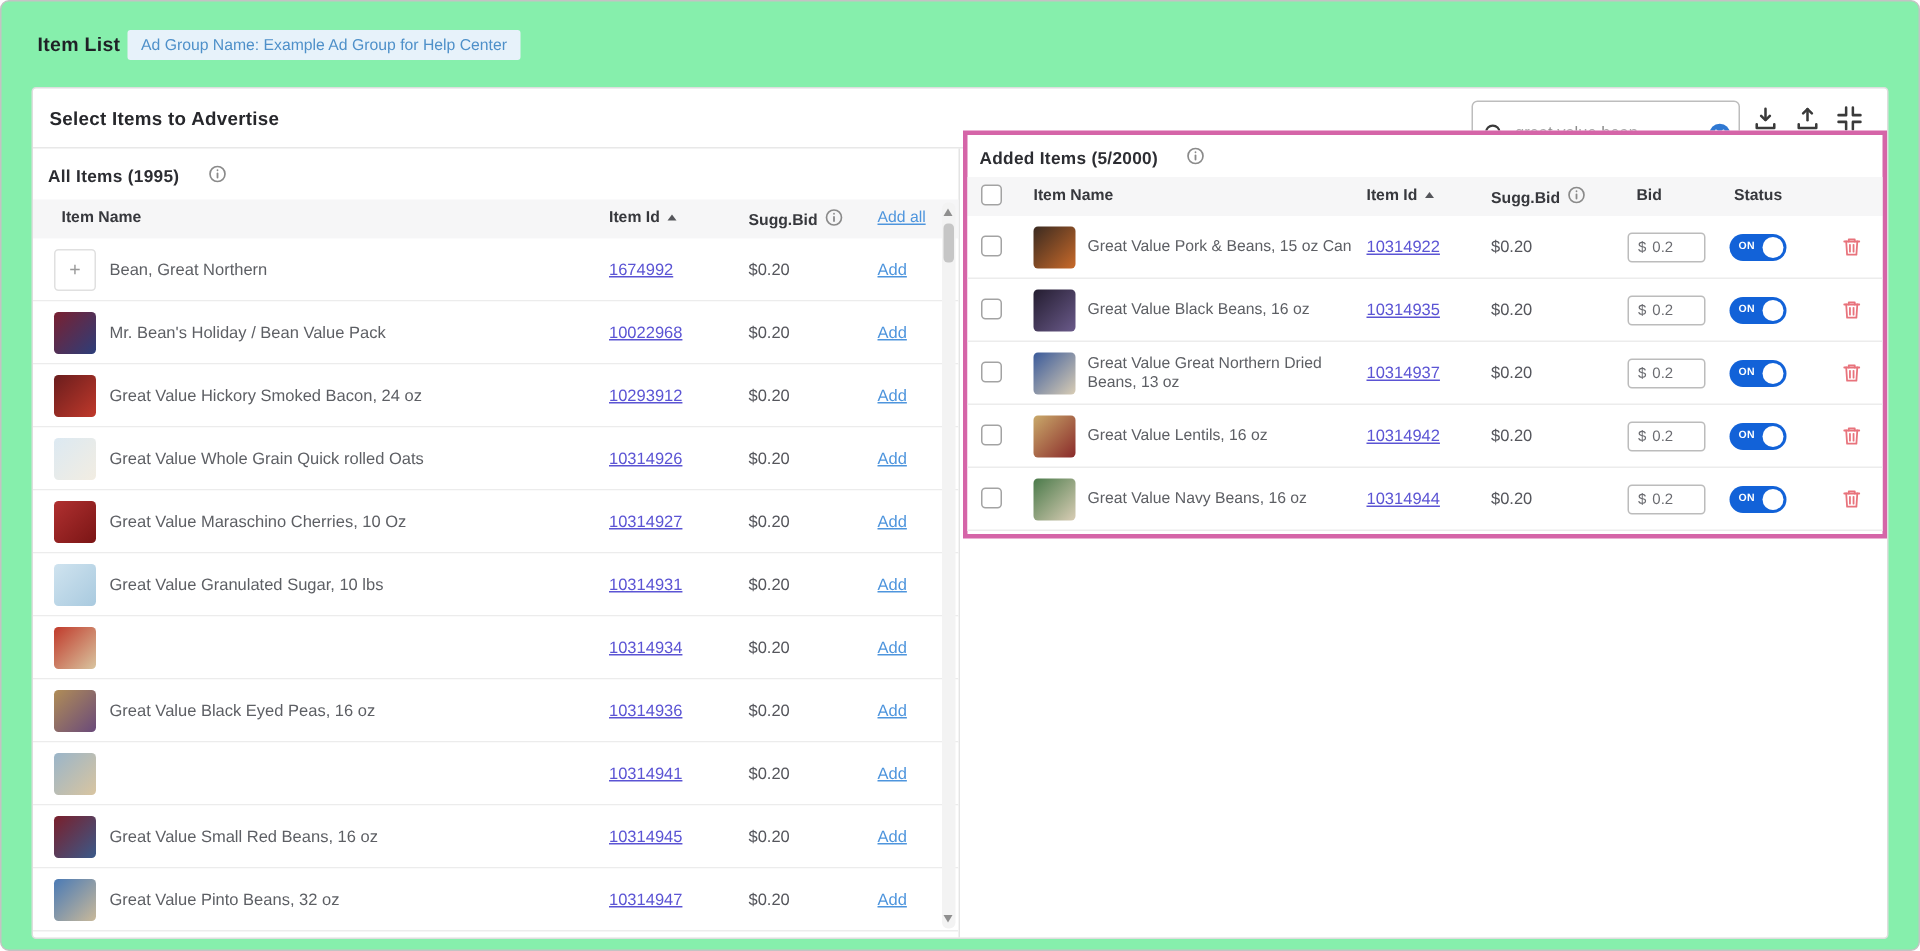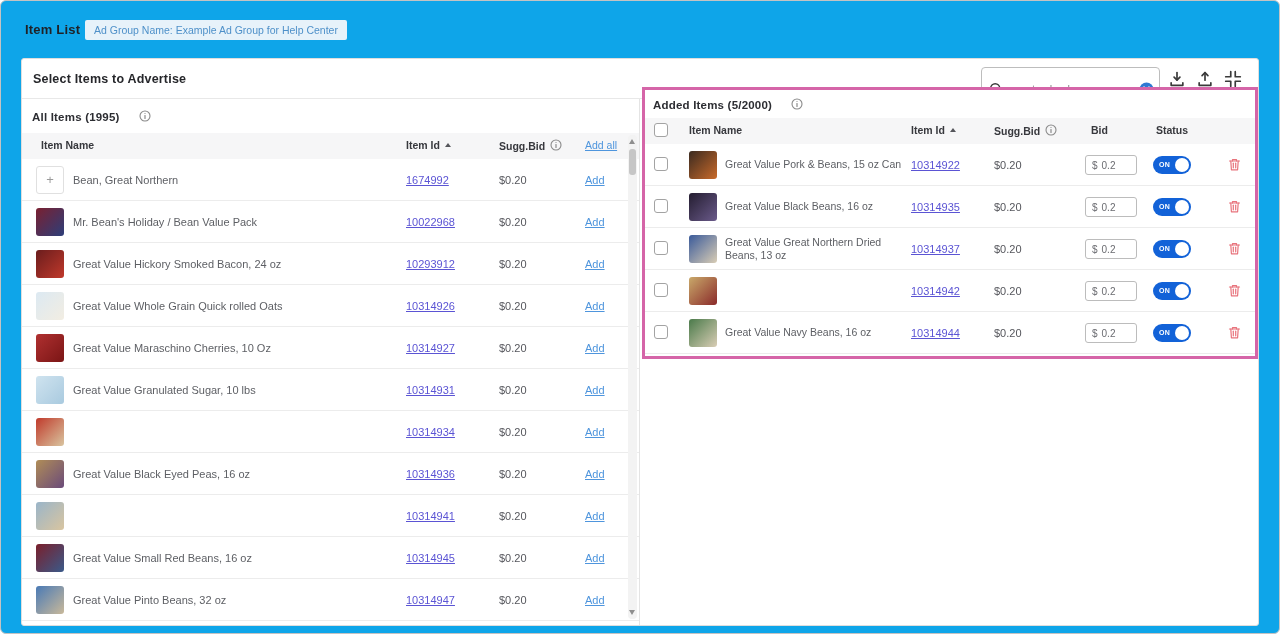--- a/index.html
+++ b/index.html
@@ -1,17 +1,17 @@
 <!DOCTYPE html>
 <html style="--pink: #d565a8; --link-blue: #4e95dd; --id-purple: #5b54d4; --toggle-blue: #1262d8; --badge-bg: #e7f2fa; --badge-text: #4e90c9;"><head>
 <meta charset="utf-8">
 <style>
   * { margin:0; padding:0; box-sizing:border-box; }
   html,body { width:1280px; height:634px; background:#fff; font-family:"Liberation Sans", sans-serif; }
-  .window { position:absolute; inset:0; border:1px solid #c3c3c3; border-radius:6px; background:#0ea5e9; overflow:hidden;padding-left:40px; }
+  .window { position:absolute; inset:0; border:1px solid #c3c3c3; border-radius:6px; background:#86efac; overflow:hidden;padding-left:40px; }
 
   
   .page-title { position:absolute; left:24px; top:21px; font-size:13px; font-weight:bold; color:#1f2126; letter-spacing:.2px; }
   .badge { position:absolute; left:84px; top:19px; background:var(--badge-bg,#e7f2fa); color:var(--badge-text,#4e90c9);
            font-size:10.5px; padding:4px 9px; border-radius:2px; }
 
   
   .card { position:absolute; left:20px; right:20px; top:57px; bottom:7px; border:1px solid #dedede; border-radius:3px; background:#fff; }
   .card-head { position:absolute; left:0; right:0; top:0; height:40px; border-bottom:1px solid #e8e8e8; }
   .card-title { position:absolute; left:11px; top:13px; font-size:12.5px; font-weight:bold; color:#26272b; letter-spacing:.2px; }
@@ -354,20 +354,21 @@
                 <path d="M3.8 4l.6 8.8h6.2l.6-8.8"></path>
                 <path d="M6.3 6.2v4.6"></path>
                 <path d="M8.7 6.2v4.6"></path>
               </svg>
 </span>
   </div>
 
   <div class="rrow">
     <span class="checkbox"></span>
     <div class="rthumb" style="background: linear-gradient(135deg, rgb(201, 169, 106), rgb(138, 42, 42));"></div>
+    <span class="rcell-name">Great Value Lentils, 16 oz</span>
     <a class="rid-link">10314942</a>
     <span class="rcell-price">$0.20</span>
     <span class="bid-box">
       <span>$</span>
       <span>0.2</span>
     </span>
     <span class="toggle">
       <span class="on-label">ON</span>
       <span class="knob"></span>
     </span>

